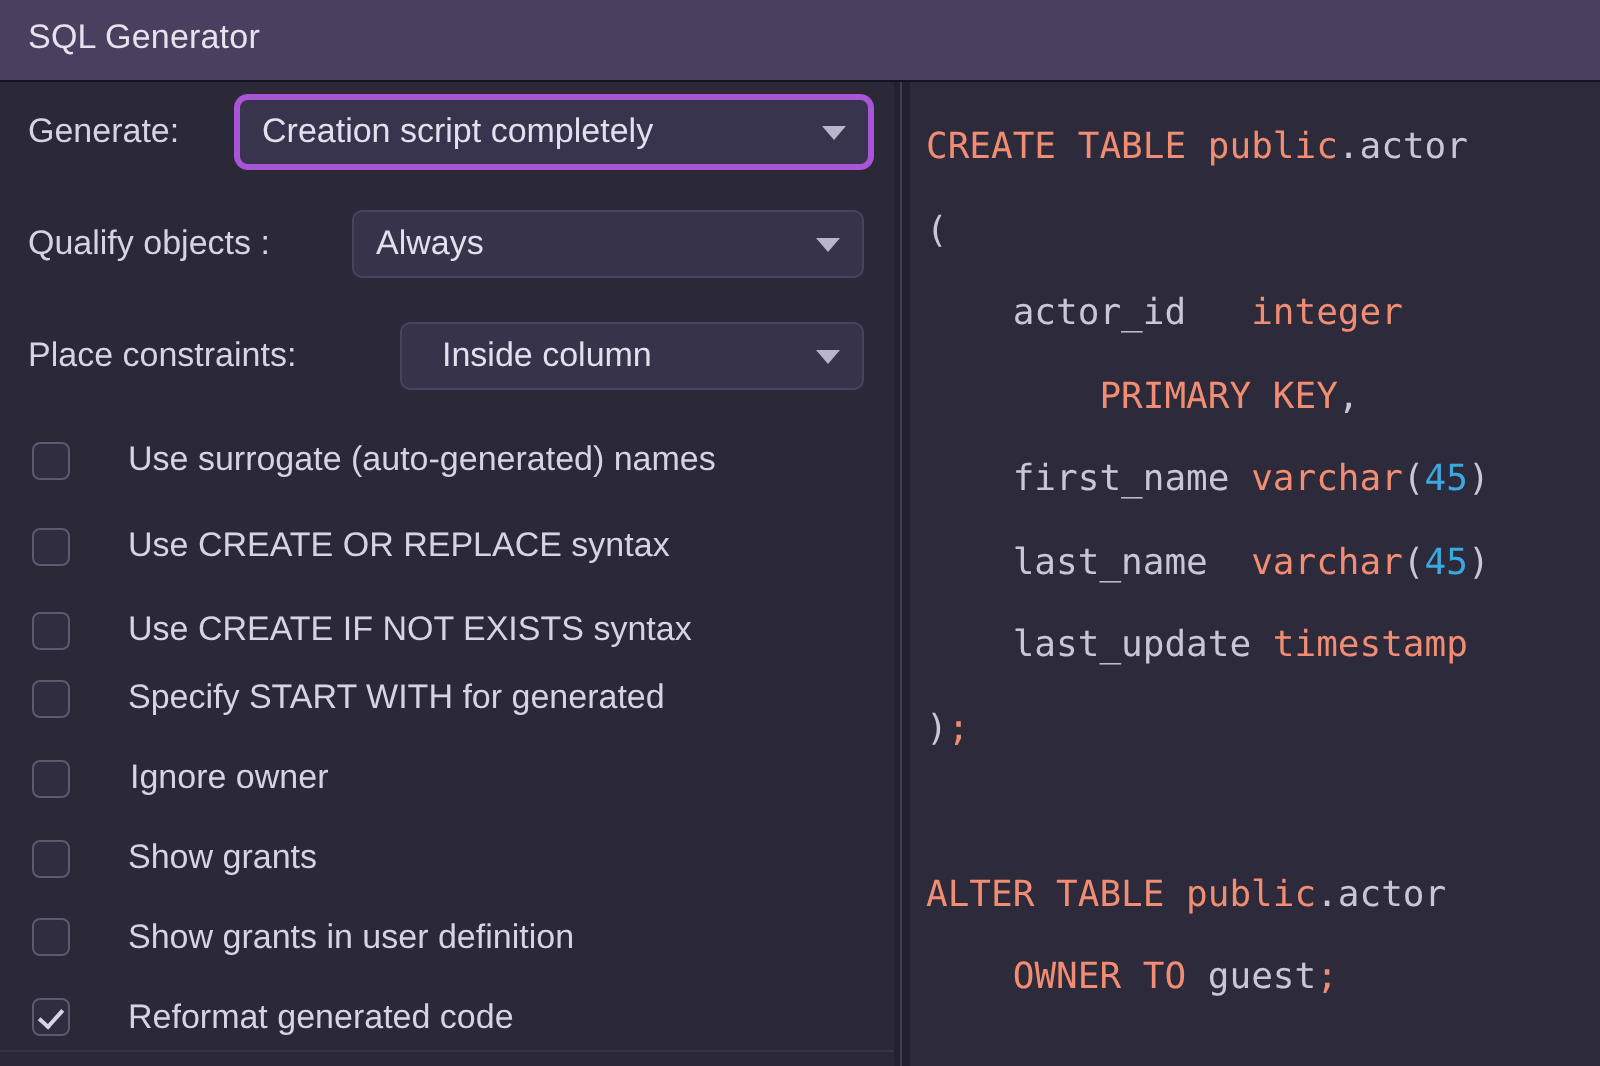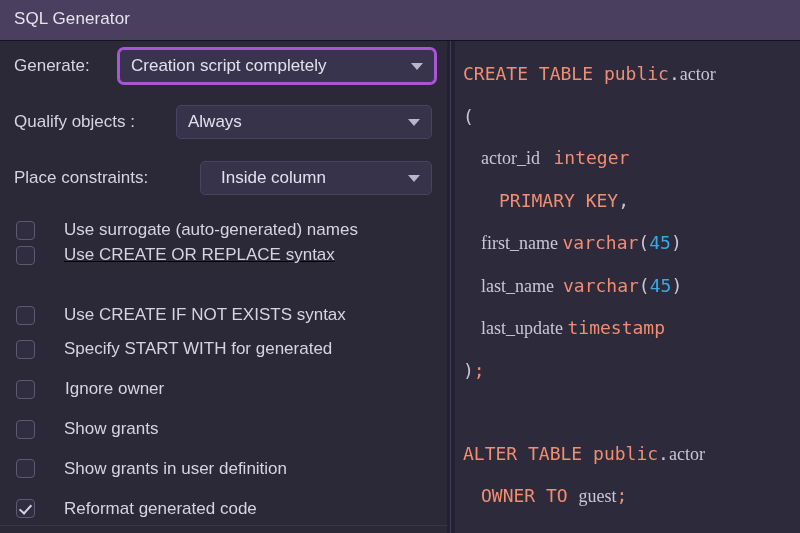--- a/index.html
+++ b/index.html
@@ -171,21 +171,21 @@
     left: 8px; top: 12px;
     width: 600px;
     font-family: "DejaVu Sans Mono", "Liberation Mono", monospace;
     font-size: 18px;
     line-height: 41.5px;
     white-space: pre;
     color: #c9c6d8;
   }
   .kw  { color: #f08d72; }
   .num { color: #3ba9e0; }
-  .id  { color: #c9c6d8; font-family: Liberation Serif, serif; }
+  .id  { color: #c9c6d8; }
   .pun { color: #c9c6d8; }
 </style>
 </head>
 <body>
 
 <div id="app">
 
   <div class="titlebar">
     <div class="titlebar-text">SQL Generator</div>
   </div>
@@ -214,21 +214,21 @@
               <span class="combo-value">Inside column</span>
               <span class="caret"></span>
             </div>
           </div>
         </div>
       <div id="check-rows">
           <div class="check-row" style="top: 174px;">
             <span class="checkbox"></span>
             <span class="check-label">Use surrogate (auto-generated) names</span>
           </div>
-          <div class="check-row" style="top: 199px; text-decoration: underline;">
+          <div class="check-row" style="top: 217px;">
             <span class="checkbox"></span>
             <span class="check-label">Use CREATE OR REPLACE syntax</span>
           </div>
           <div class="check-row" style="top: 253.6px; align-items: flex-end;">
             <span class="checkbox"></span>
             <span class="check-label">Use CREATE IF NOT EXISTS syntax</span>
           </div>
           <div class="check-row" style="top: 293.4px;">
             <span class="checkbox"></span>
             <span class="check-label">Specify START WITH for generated</span>

